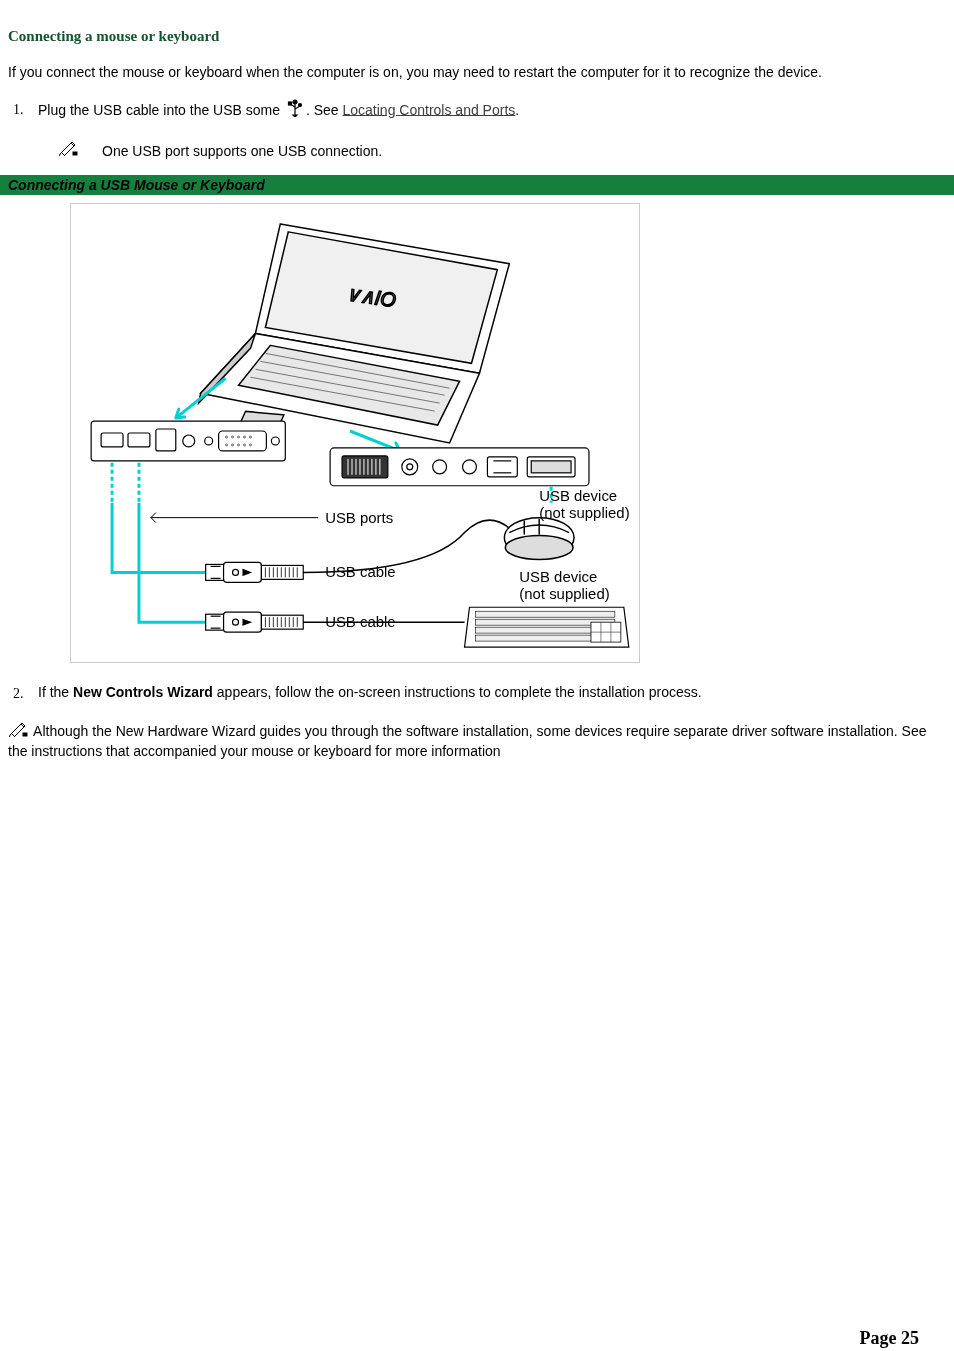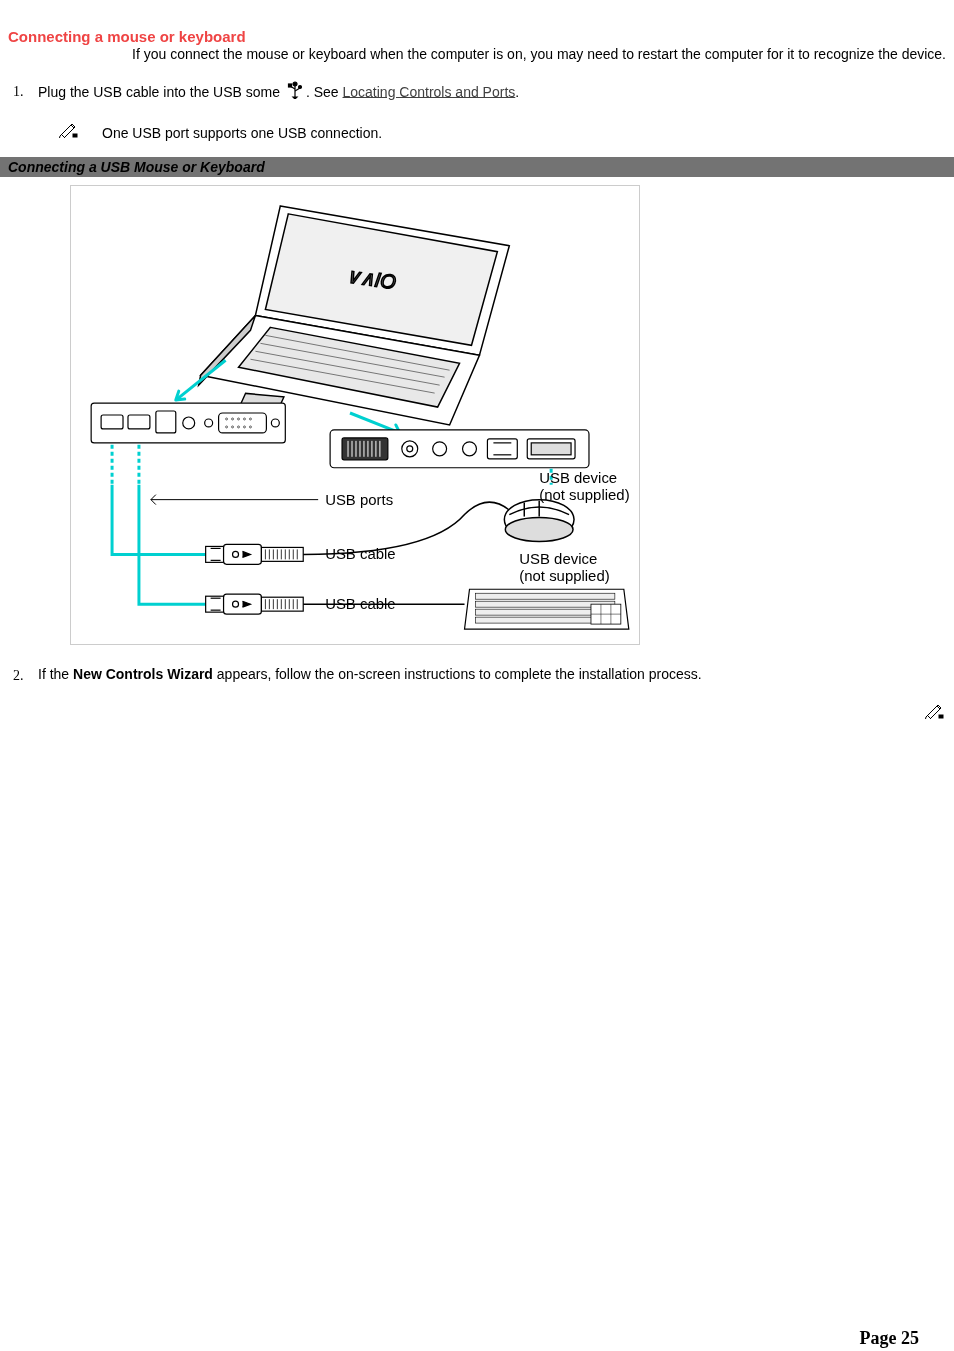--- a/index.html
+++ b/index.html
@@ -11,29 +11,30 @@
       font-family: Verdana, Arial, sans-serif;
       font-size: 14px;
       color: #000;
       padding: 8px 0;
       width: 954px;
     }
     .content {
       padding: 0 8px;
     }
     h2 {
-      color: #ef4444;
+      color: #14532d;
       font-size: 15px;
       font-weight: bold;
       margin-top: 20px;
+      margin-bottom: 18px;
+      font-family: Liberation Serif, serif;
     }
     p {
       margin-bottom: 16px;
       line-height: 1.4;
-      text-align: right;
     }
     .subheading {
       font-weight: bold;
       margin-top: 28px;
       margin-bottom: 18px;
       font-size: 14px;
     }
     ol {
       list-style: none;
       padding-left: 30px;
@@ -63,21 +64,21 @@
     .note-row {
       display: flex;
       align-items: flex-end;
       margin: 18px 0 16px 50px;
     }
     .note-icon {
       margin-right: 24px;
       flex-shrink: 0;
     }
     .figure-caption {
-      background: #737373;
+      background: #15803d;
       font-style: italic;
       font-weight: bold;
       padding: 2px 8px;
       margin: 4px 0 0 0;
       font-size: 14px;
     }
     .diagram-container {
       width: 570px;
       height: 460px;
       margin: 8px 0 20px 62px;
@@ -349,19 +350,19 @@
   <p class="bottom-note">
     <span class="note-icon-inline">
       <svg width="20" height="16" viewBox="0 0 20 16">
         <g stroke="#000" stroke-width="1" fill="none">
           <path d="M2 14 L14 2 L17 5 L5 17 L1 18 L2 14 Z" fill="#fff"></path>
           <line x1="13" y1="3" x2="16" y2="6"></line>
           <line x1="4" y1="13" x2="6" y2="15"></line>
           <rect x="15" y="12" width="4" height="3" fill="#000"></rect>
         </g>
       </svg>
-    </span>
+    </span><span> Although the New Hardware Wizard guides you through the software installation, some devices require separate driver software installation. See the instructions that accompanied your mouse or keyboard for more information</span>
   </p>
 </div>
 
 <div class="page-number">Page 25</div>
 
 </div>
 
 </body></html>

